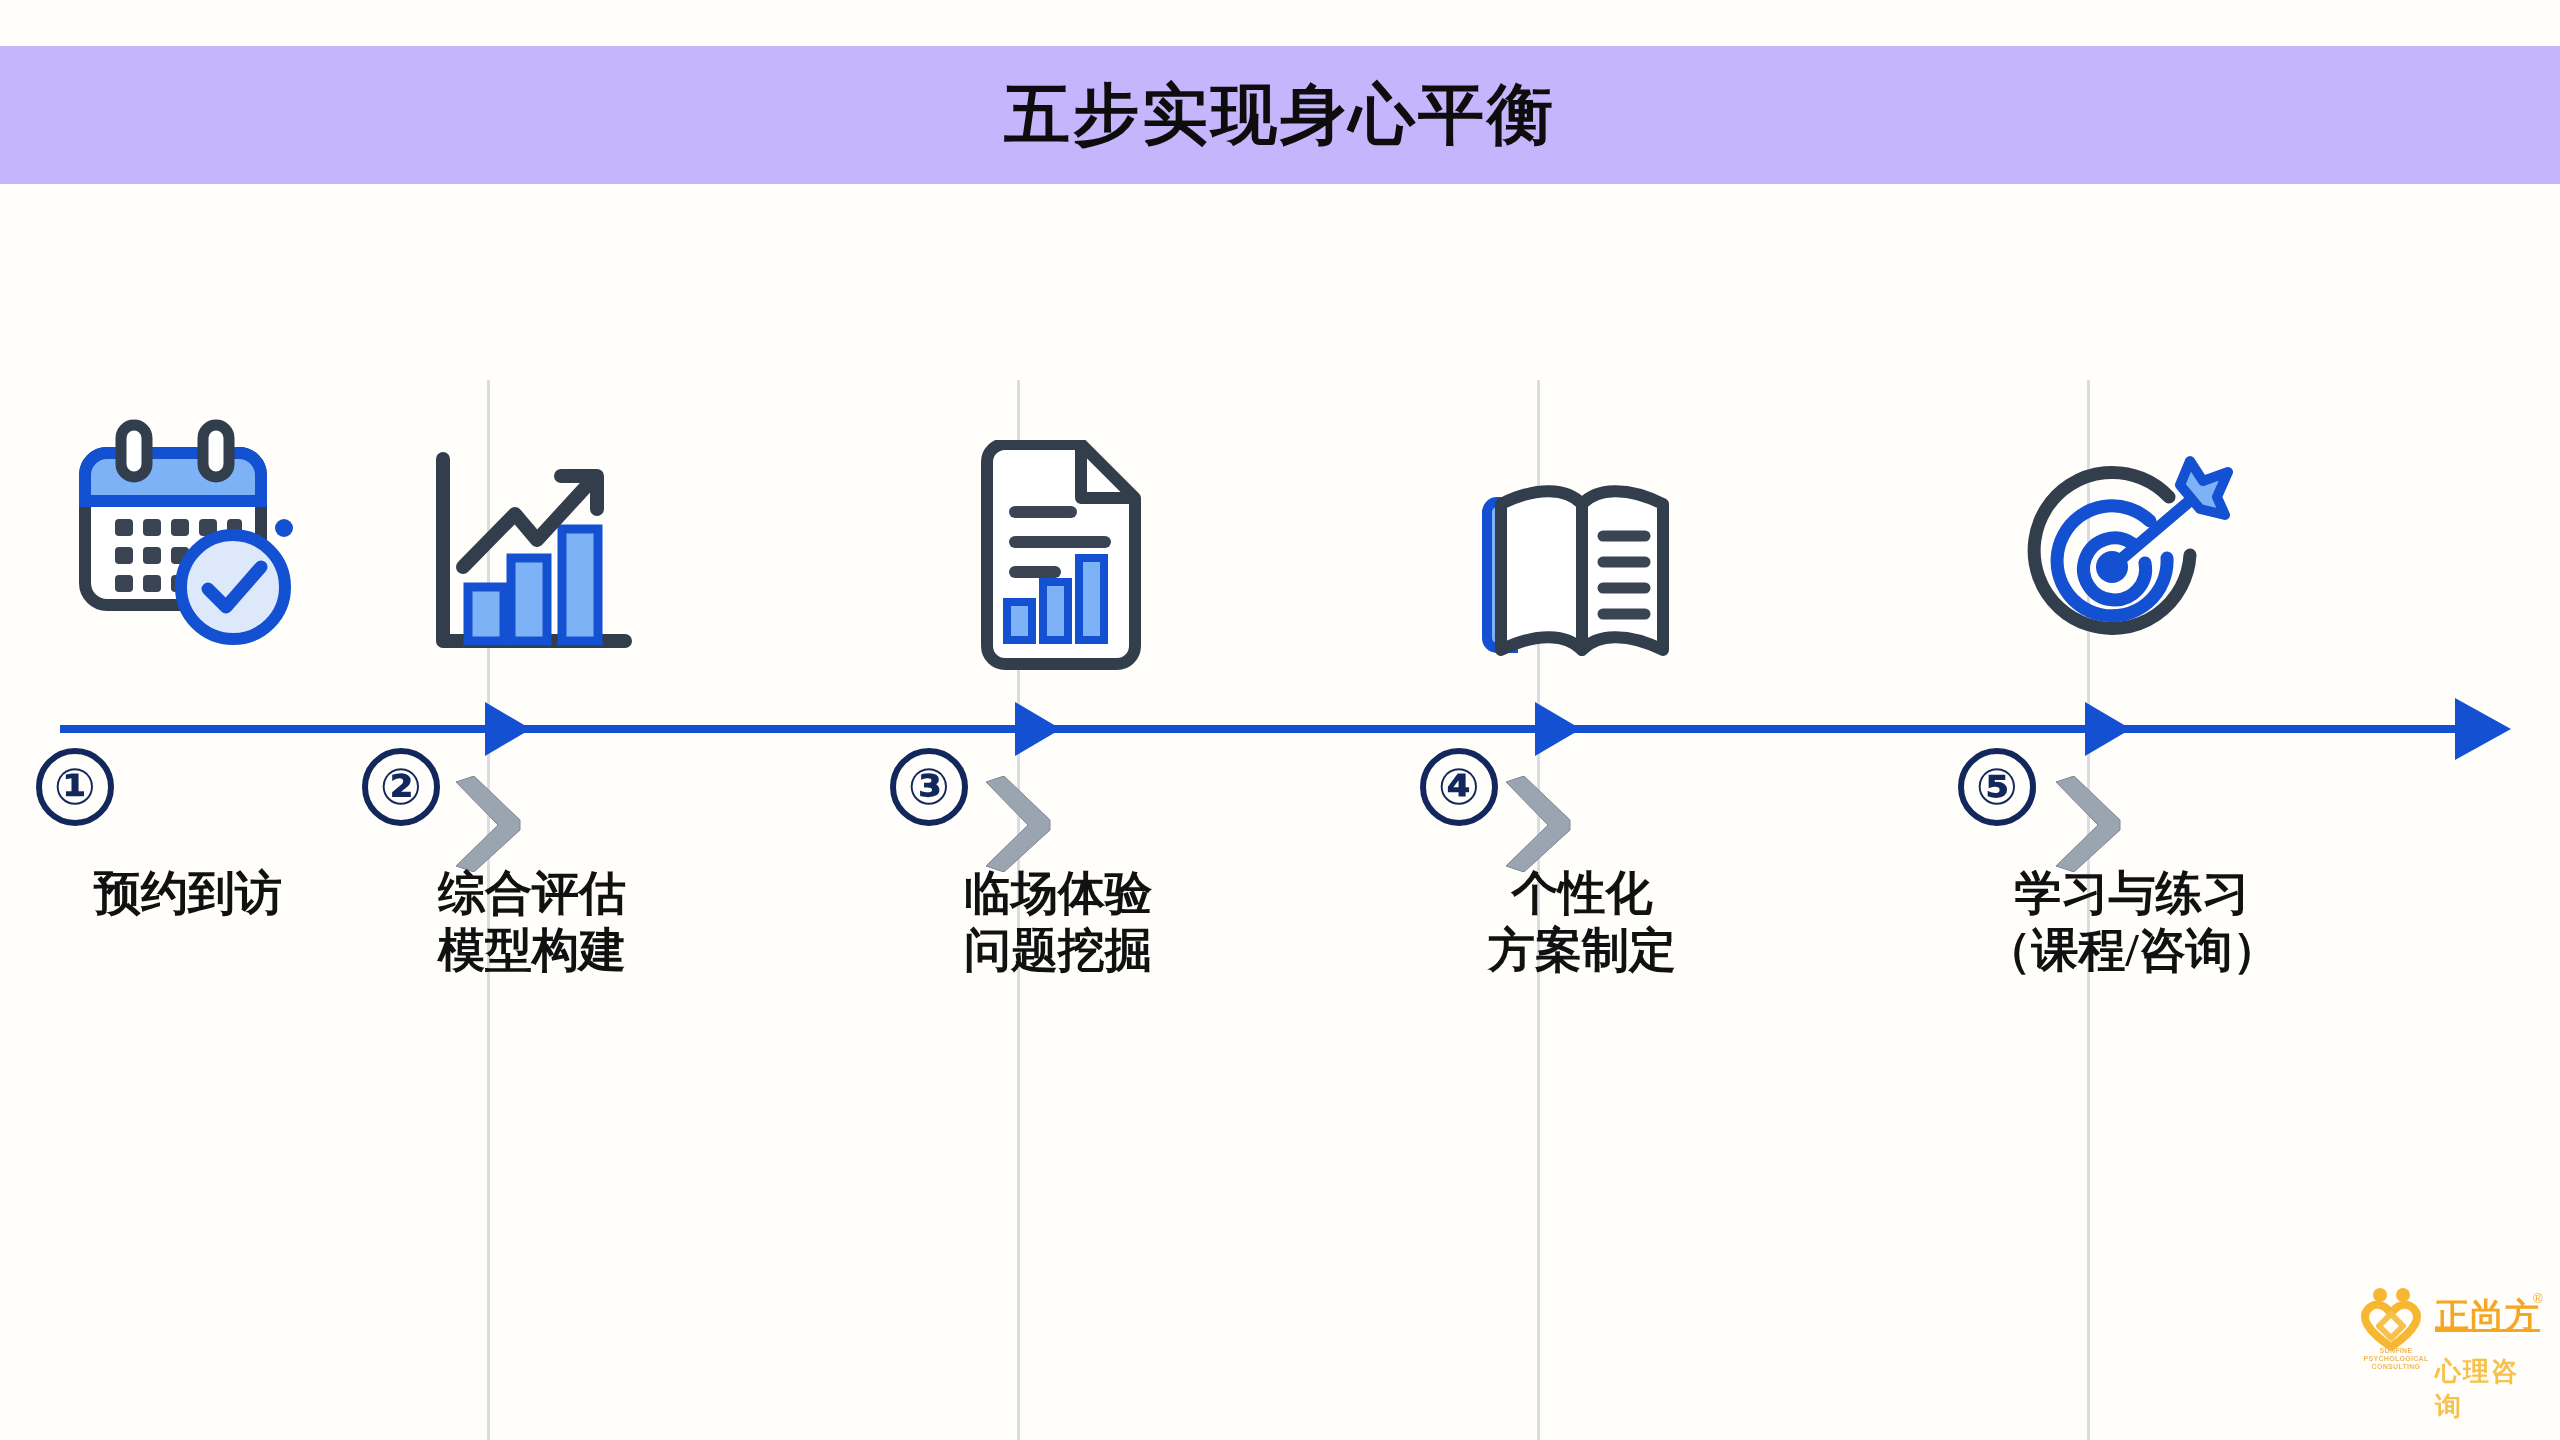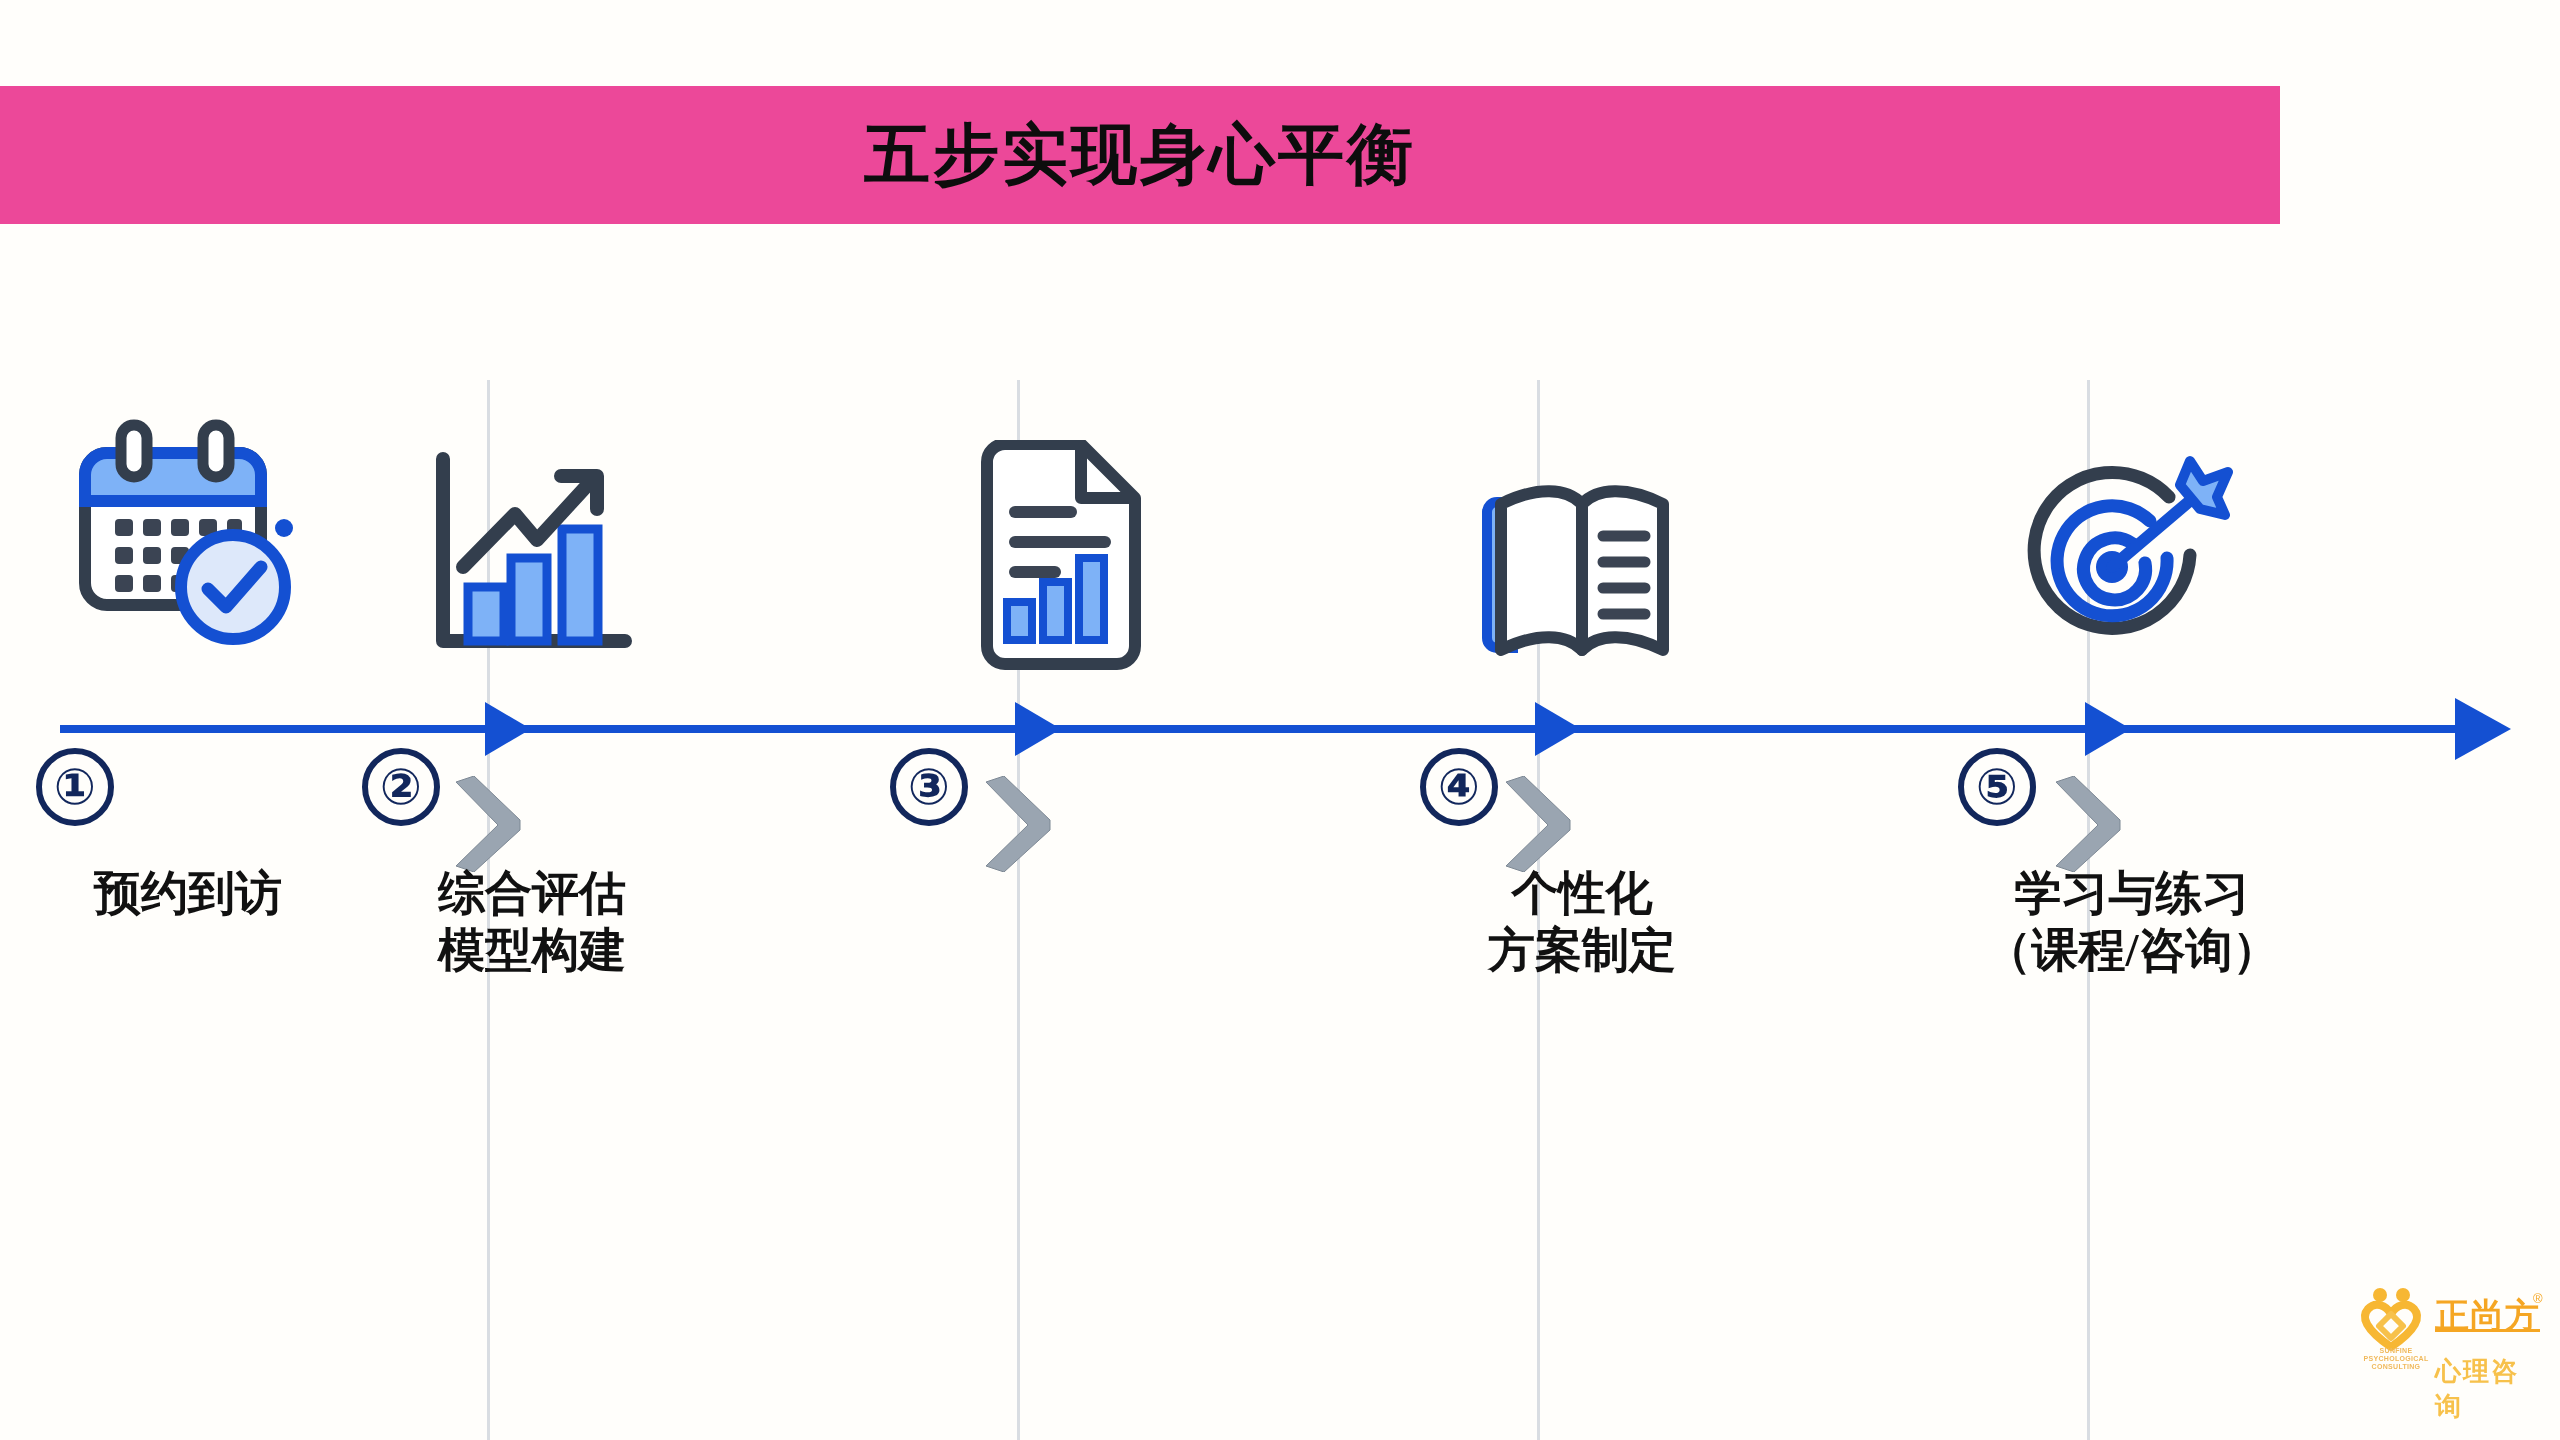--- a/index.html
+++ b/index.html
@@ -14,27 +14,26 @@
     font-family: "Liberation Sans", "DejaVu Sans", sans-serif;
     position: relative;
     background: #fffefb;
   }
 
   
   #title-banner {
     position: absolute;
     left: 0;
     top: 46px;
-    width: 2280px;
+    width: 2560px;
     height: 138px;
-    background: #ec4899;
+    background: #c4b5fd;
     display: flex;
     align-items: center;
     justify-content: center;
-    margin-top: 40px;
   }
   #title-text {
     font-size: 66px;
     font-weight: bold;
     color: #0d0d0d;
     letter-spacing: 3px;
     font-family: "Liberation Serif", "DejaVu Serif", serif;
     white-space: nowrap;
   }
 
@@ -318,20 +317,22 @@
         <line x1="52" y1="72" x2="108" y2="72" stroke="#3b4453" stroke-width="12" stroke-linecap="round"></line>
         <line x1="52" y1="102" x2="142" y2="102" stroke="#3b4453" stroke-width="12" stroke-linecap="round"></line>
         <line x1="52" y1="132" x2="92" y2="132" stroke="#3b4453" stroke-width="12" stroke-linecap="round"></line>
 
         <rect x="44" y="162" width="25" height="38" fill="#7eb2f7" stroke="#1450d2" stroke-width="8"></rect>
         <rect x="80" y="142" width="25" height="58" fill="#7eb2f7" stroke="#1450d2" stroke-width="8"></rect>
         <rect x="116" y="118" width="25" height="82" fill="#7eb2f7" stroke="#1450d2" stroke-width="8"></rect>
       </svg>
     </div>
     <div class="step-number" style="left:42px;">③</div>
+    <div class="step-label">临场体验
+问题挖掘</div>
   </div>
 
   <div class="step" style="left:1372px;">
     <div class="step-icon">
       <svg width="235" height="200" viewBox="0 0 235 200">
 
         <path d="M22 42 a10 10 0 0 1 10 -10 h16 v146 h-16 a10 10 0 0 1 -10 -10 Z" fill="#7eb2f7" stroke="#1450d2" stroke-width="10"></path>
 
         <path d="M36 34 C72 16 102 18 117 34 L117 180 C102 164 72 162 36 180 Z" fill="#ffffff" stroke="#333e4d" stroke-width="12" stroke-linejoin="round"></path>
 

